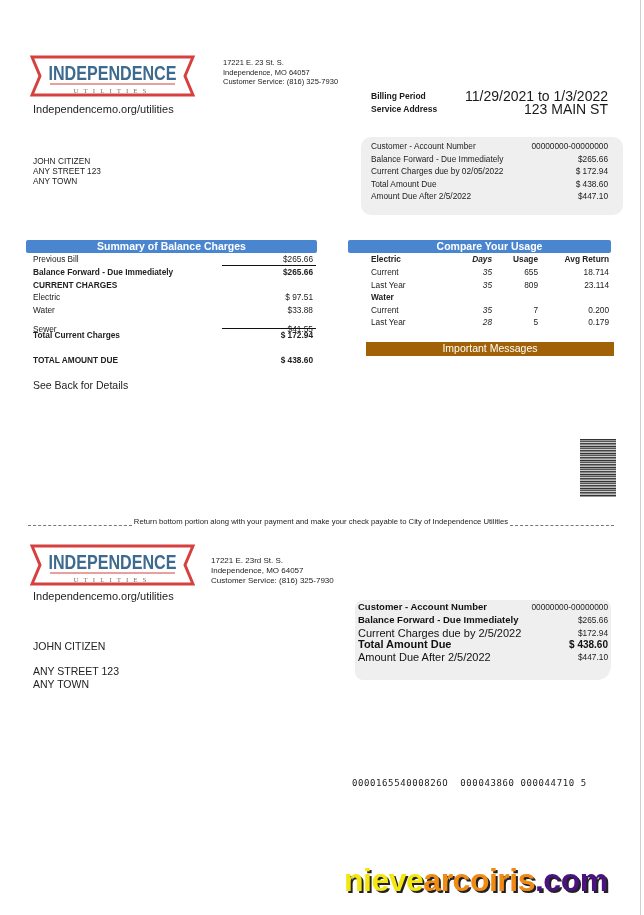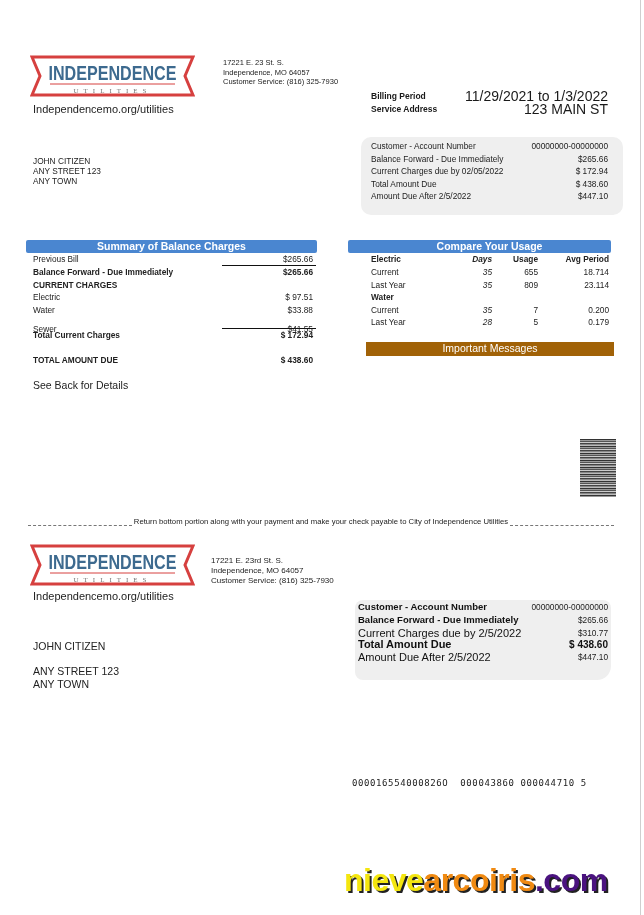--- a/index.html
+++ b/index.html
@@ -163,21 +163,21 @@
   </div>
 
 <div class="abs see-back" style="left:33px;top:379px;">See Back for Details</div>
 
 <div class="blue-hdr" style="left:348px;top:240px;width:263px;padding-left:20px;">Compare Your Usage</div>
 
 <div class="use-row bold" style="top:253px;">
   <span class="c1">Electric</span>
   <span class="c2">Days</span>
   <span class="c3">Usage</span>
-  <span class="c4">Avg Period</span>
+  <span class="c4">Avg Return</span>
 </div>
 <div class="use-row" style="top:266px;">
   <span class="c1">Current</span>
   <span class="c2">35</span>
   <span class="c3">655</span>
   <span class="c4">18.714</span>
 </div>
 <div class="use-row" style="top:279px;">
   <span class="c1">Last Year</span>
   <span class="c2">35</span>
@@ -232,21 +232,21 @@
   <div class="row pay-row bold">
       <span>Customer - Account Number</span>
       <span class="v" style="font-weight:normal">00000000-00000000</span>
     </div>
   <div class="row pay-row bold">
       <span>Balance Forward - Due Immediately</span>
       <span class="v" style="font-weight:normal">$265.66</span>
     </div>
   <div class="row pay-row big">
       <span>Current Charges due by 2/5/2022</span>
-      <span class="v">$310.77</span>
+      <span class="v">$172.94</span>
     </div>
   <div class="row pay-row bold big" style="line-height:11.5px;">
       <span>Total Amount Due</span>
       <span style="font-size:10px">$ 438.60</span>
     </div>
   <div class="row pay-row big">
       <span>Amount Due After 2/5/2022</span>
       <span class="v">$447.10</span>
     </div>
 </div>

